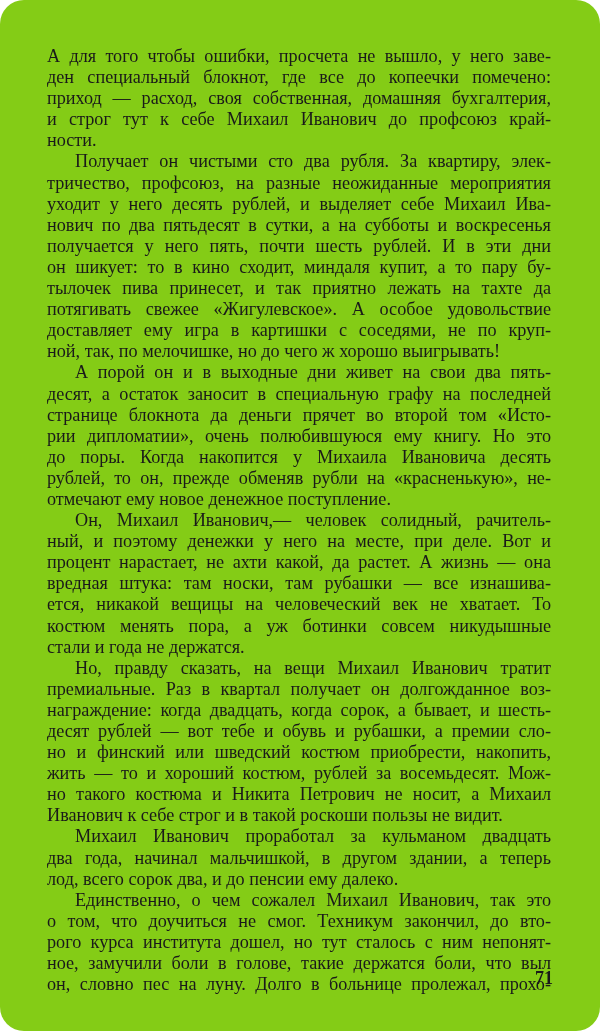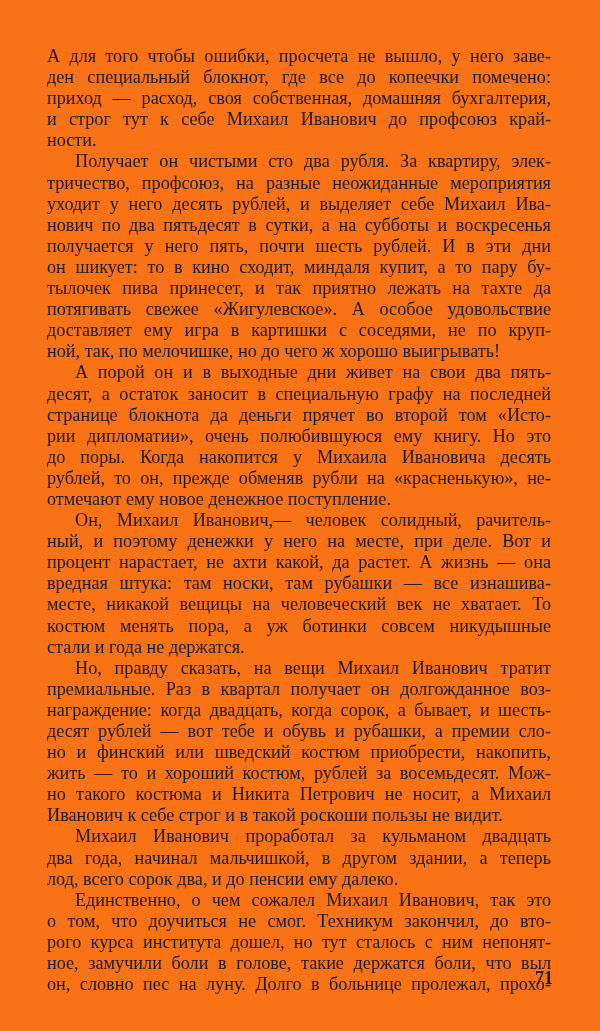--- a/index.html
+++ b/index.html
@@ -11,21 +11,22 @@
     width: 600px;
     height: 1031px;
     position: relative;
     overflow: hidden;
   }
   .page {
     position: absolute;
     left: 0; top: 0;
     width: 600px;
     height: 1031px;
-    background: #f97316;
+    background: #84cc16;
+    border-radius: 24px;
   }
   .text-column {
     position: absolute;
     left: 47px;
     top: 46px;
     width: 504px;
     font-family: "Liberation Serif", "DejaVu Serif", serif;
     font-size: 18.2px;
     line-height: 21.1px;
     color: #1a1a1a;
@@ -91,21 +92,21 @@
       <span class="line">до поры. Когда накопится у Михаила Ивановича десять</span>
       <span class="line">рублей, то он, прежде обменяв рубли на «красненькую», не-</span>
       <span class="line last">отмечают ему новое денежное поступление.</span>
     </div>
 
     <div>
       <span class="line indent">Он, Михаил Иванович,— человек солидный, рачитель-</span>
       <span class="line">ный, и поэтому денежки у него на месте, при деле. Вот и</span>
       <span class="line">процент нарастает, не ахти какой, да растет. А жизнь — она</span>
       <span class="line">вредная штука: там носки, там рубашки — все изнашива-</span>
-      <span class="line">месте, никакой вещицы на человеческий век не хватает. То</span>
+      <span class="line">ется, никакой вещицы на человеческий век не хватает. То</span>
       <span class="line">костюм менять пора, а уж ботинки совсем никудышные</span>
       <span class="line last">стали и года не держатся.</span>
     </div>
 
     <div>
       <span class="line indent">Но, правду сказать, на вещи Михаил Иванович тратит</span>
       <span class="line">премиальные. Раз в квартал получает он долгожданное воз-</span>
       <span class="line">награждение: когда двадцать, когда сорок, а бывает, и шесть-</span>
       <span class="line">десят рублей — вот тебе и обувь и рубашки, а премии сло-</span>
       <span class="line">но и финский или шведский костюм приобрести, накопить,</span>

